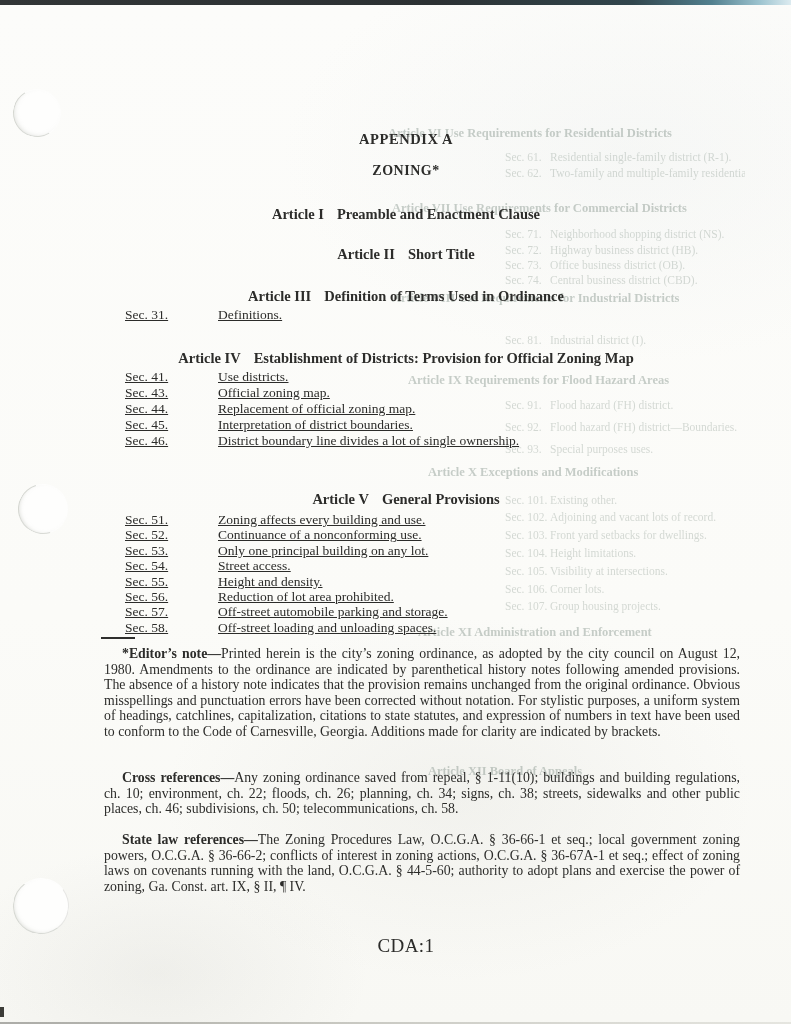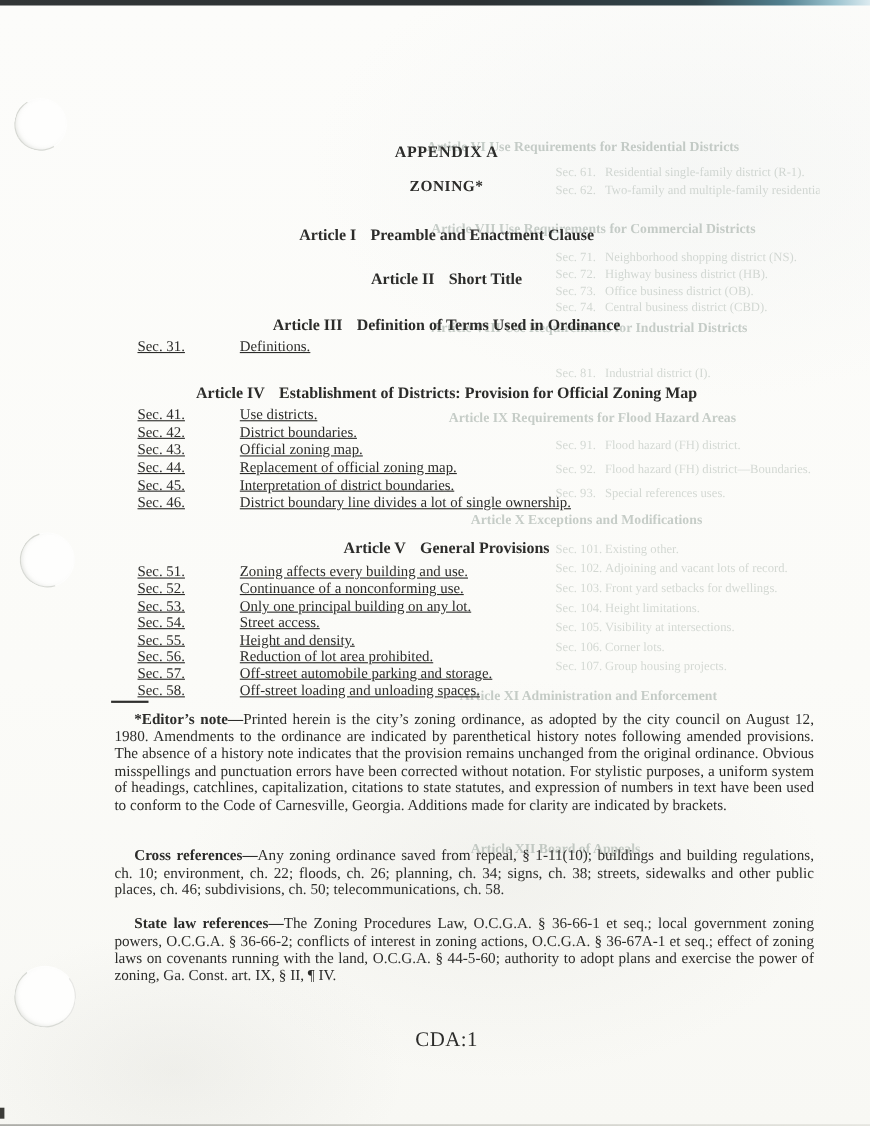--- a/index.html
+++ b/index.html
@@ -126,21 +126,21 @@
     <div class="gline gitem" style="top:399px">
         <span class="glabel">Sec. 91.</span>
         <span class="gtext">Flood hazard (FH) district.</span>
       </div>
     <div class="gline gitem" style="top:421px">
         <span class="glabel">Sec. 92.</span>
         <span class="gtext">Flood hazard (FH) district—Boundaries.</span>
       </div>
     <div class="gline gitem" style="top:443px">
         <span class="glabel">Sec. 93.</span>
-        <span class="gtext">Special references uses.</span>
+        <span class="gtext">Special purposes uses.</span>
       </div>
     <div class="gline ghead" style="top:465px;left:428px">Article X  Exceptions and Modifications</div>
     <div class="gline gitem" style="top:494px">
         <span class="glabel">Sec. 101.</span>
         <span class="gtext">Existing other.</span>
       </div>
     <div class="gline gitem" style="top:511px">
         <span class="glabel">Sec. 102.</span>
         <span class="gtext">Adjoining and vacant lots of record.</span>
       </div>
@@ -185,24 +185,20 @@
         </div>
     </div>
 
     <div class="ctr art art4"><span>Article IV</span><span class="t">Establishment of Districts: Provision for Official Zoning Map</span></div>
     <div class="toc toc-40">
       <div class="row">
           <span class="sec-label">Sec. 41.</span>
           <span class="sec-title">Use districts.</span>
         </div>
       <div class="row">
-          <span class="sec-label">Sec. 42.</span>
-          <span class="sec-title">District boundaries.</span>
-        </div>
-      <div class="row">
           <span class="sec-label">Sec. 43.</span>
           <span class="sec-title">Official zoning map.</span>
         </div>
       <div class="row">
           <span class="sec-label">Sec. 44.</span>
           <span class="sec-title">Replacement of official zoning map.</span>
         </div>
       <div class="row">
           <span class="sec-label">Sec. 45.</span>
           <span class="sec-title">Interpretation of district boundaries.</span>

